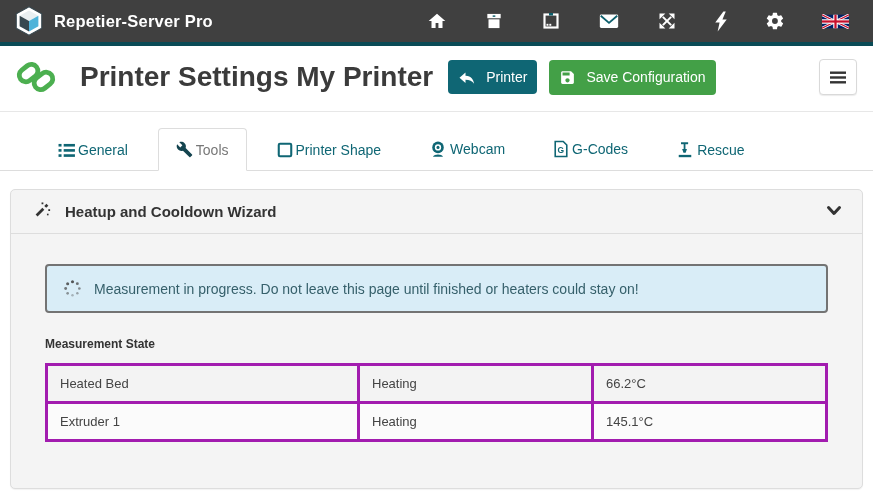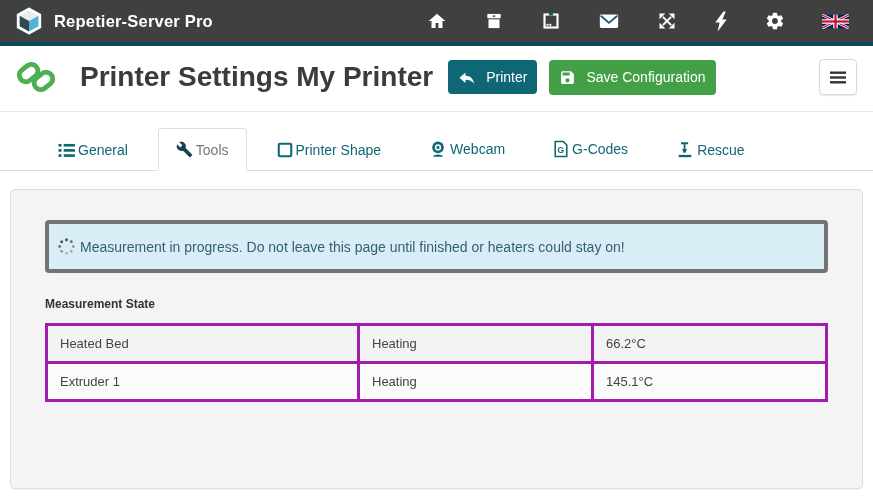--- a/index.html
+++ b/index.html
@@ -66,22 +66,22 @@
     display:flex; align-items:center;
     padding:12px 20px 13px 22px;
     border-bottom:1px solid #ddd;
     cursor:pointer;
   }
   .panel-title { font-size:15px; font-weight:bold; color:#333; margin-left:14px; }
   .panel-header .chev { margin-left:auto; display:flex; }
   .panel-body { padding:30px 34px 0; }
 
   .alert-info {
-    background:#d9edf7; border:4px solid #737373; border-radius:4px;
-    padding:13px 8px; display:flex; align-items:center; gap:4px;
+    background:#d9edf7; border:2px solid #737373; border-radius:4px;
+    padding:13px 16px; display:flex; align-items:center; gap:12px;
     color:#36606b; font-size:14px;
   }
 
   .section-title { font-size:12px; font-weight:bold; color:#333; margin:24px 0 12px; }
 
   table.state { width:100%; border-collapse:collapse; }
   table.state td {
     border:3px solid #a21caf; padding:10px 12px;
     font-size:13px; color:#444; background:#fbfbfb;
   }
@@ -272,20 +272,37 @@
         <line x1="9.5" y1="2.5" x2="9.5" y2="9" stroke="#0f6674" stroke-width="2"></line>
         <path d="M6.8 9h5.4l-1.5 4h-2.4z" fill="#0f6674"></path>
         <line x1="3" y1="16.8" x2="17" y2="16.8" stroke="#0f6674" stroke-width="2.6"></line>
       </svg>
     </span>
     <span>Rescue</span>
   </div>
 </div>
 
 <div class="panel">
+  <div class="panel-header">
+    <span>
+      <svg width="18" height="18" viewBox="0 0 20 20">
+        <line x1="11.5" y1="7.5" x2="4" y2="15" stroke="#333" stroke-width="3"></line>
+        <line x1="16" y1="3" x2="13.6" y2="5.4" stroke="#333" stroke-width="3"></line>
+        <rect x="17" y="8" width="2" height="2" fill="#333"></rect>
+        <rect x="9.5" y="0.5" width="2" height="2" fill="#333"></rect>
+        <rect x="15.5" y="13" width="1.8" height="1.8" fill="#333"></rect>
+      </svg>
+    </span>
+    <span class="panel-title">Heatup and Cooldown Wizard</span>
+    <span class="chev">
+      <svg width="16" height="12" viewBox="0 0 16 12">
+          <polyline points="2.5,2.5 8,8.5 13.5,2.5" fill="none" stroke="#333" stroke-width="3" stroke-linecap="round" stroke-linejoin="round"></polyline>
+        </svg>
+    </span>
+  </div>
 
   <div class="panel-body">
     <div class="alert-info">
       <span>
         <svg width="19" height="19" viewBox="0 0 20 20">
           <g fill="#444">
             <circle cx="10" cy="2.8" r="1.6" opacity="0.9"></circle>
             <circle cx="15.1" cy="4.9" r="1.5" opacity="0.75"></circle>
             <circle cx="17.2" cy="10" r="1.4" opacity="0.6"></circle>
             <circle cx="15.1" cy="15.1" r="1.3" opacity="0.45"></circle>

